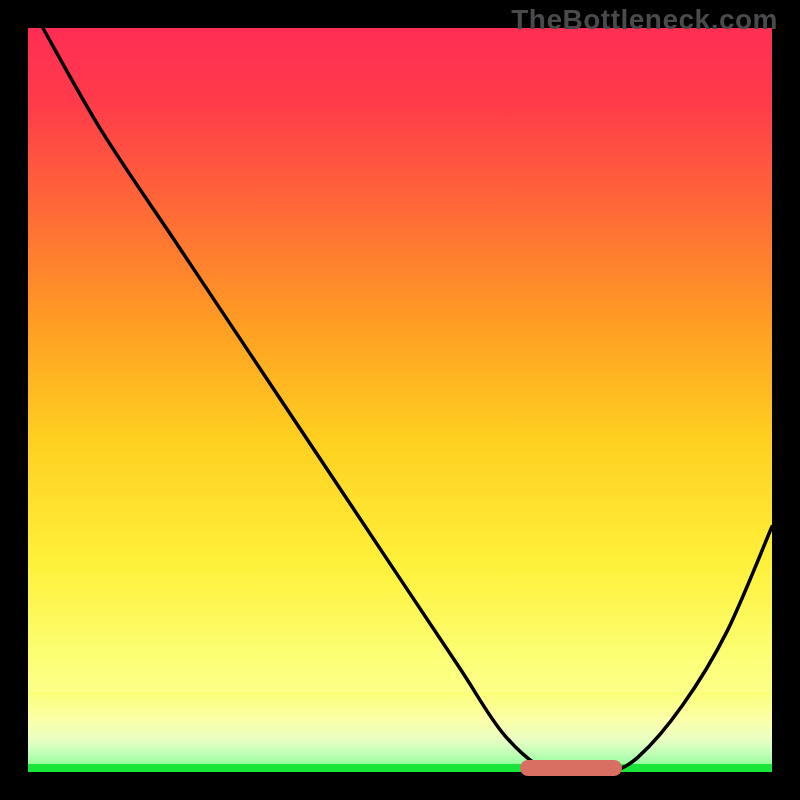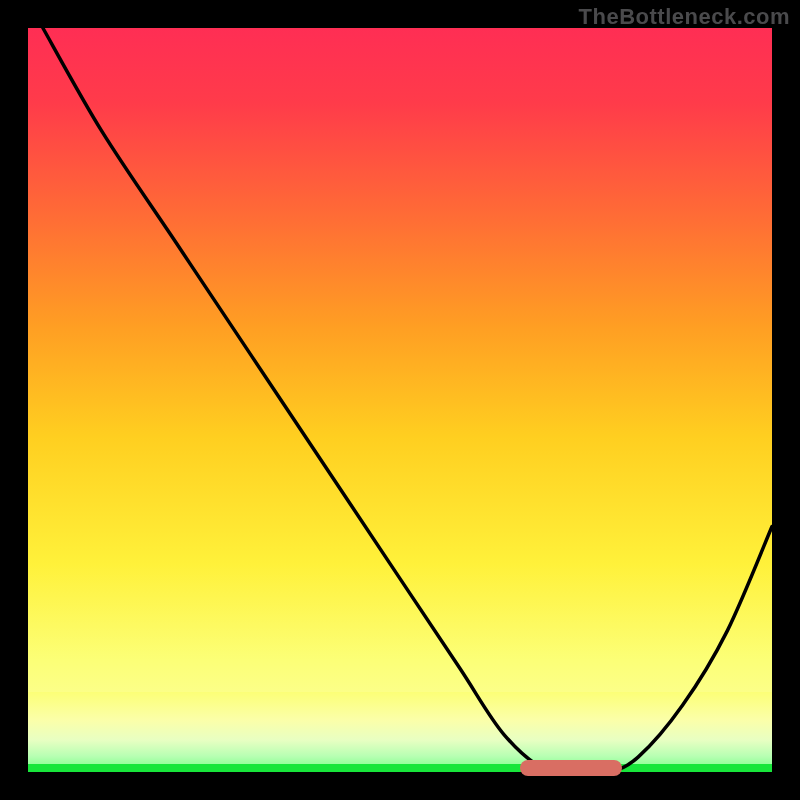--- a/index.html
+++ b/index.html
@@ -12,23 +12,23 @@
     overflow: hidden;
   }
   .root {
     position: relative;
     width: 800px;
     height: 800px;
   }
   .watermark {
     position: absolute;
     top: 4px;
-    right: 10px;
+    right: 22px;
     color: #4a4a4c;
-    font-size: 22px;
+    font-size: 28px;
     font-weight: 600;
     letter-spacing: 0.5px;
     z-index: 30;
   }
   .plot-frame {
     position: absolute;
     left: 28px;
     top: 28px;
     width: 744px;
     height: 744px;

